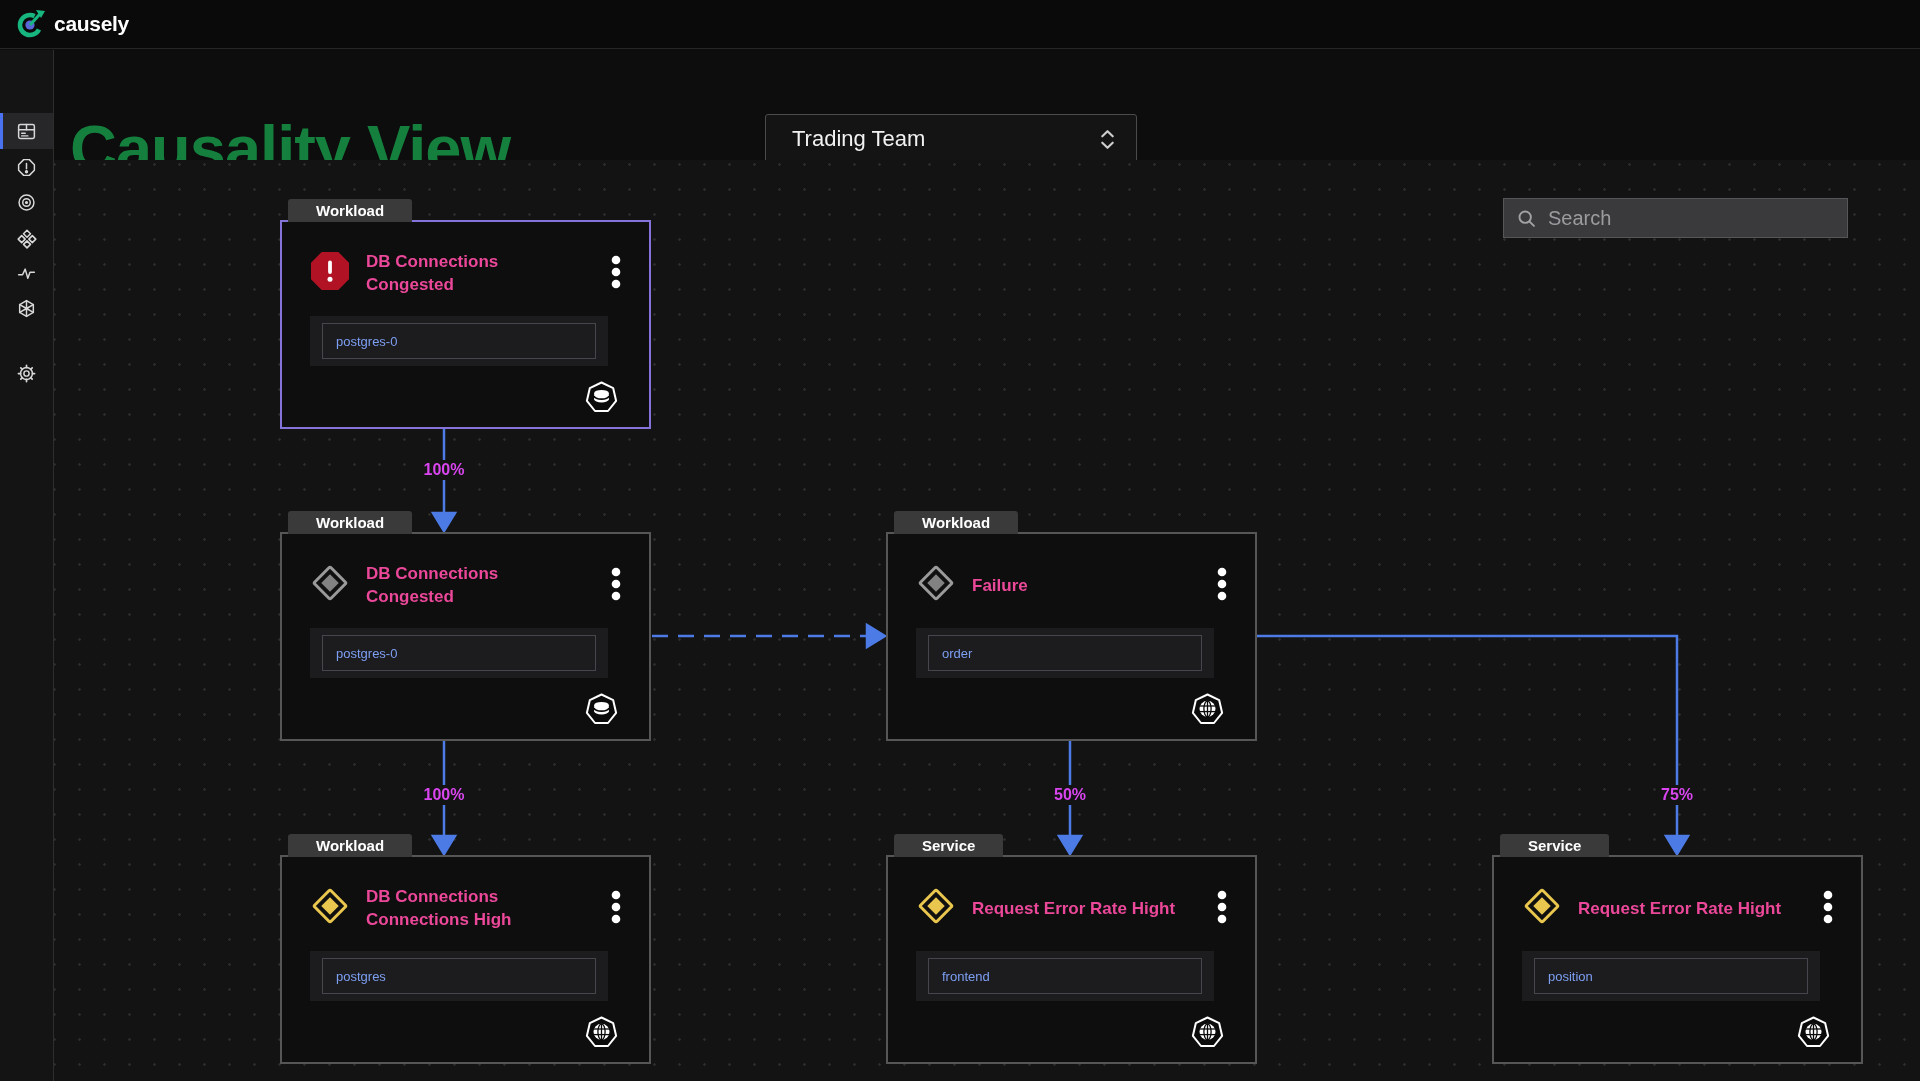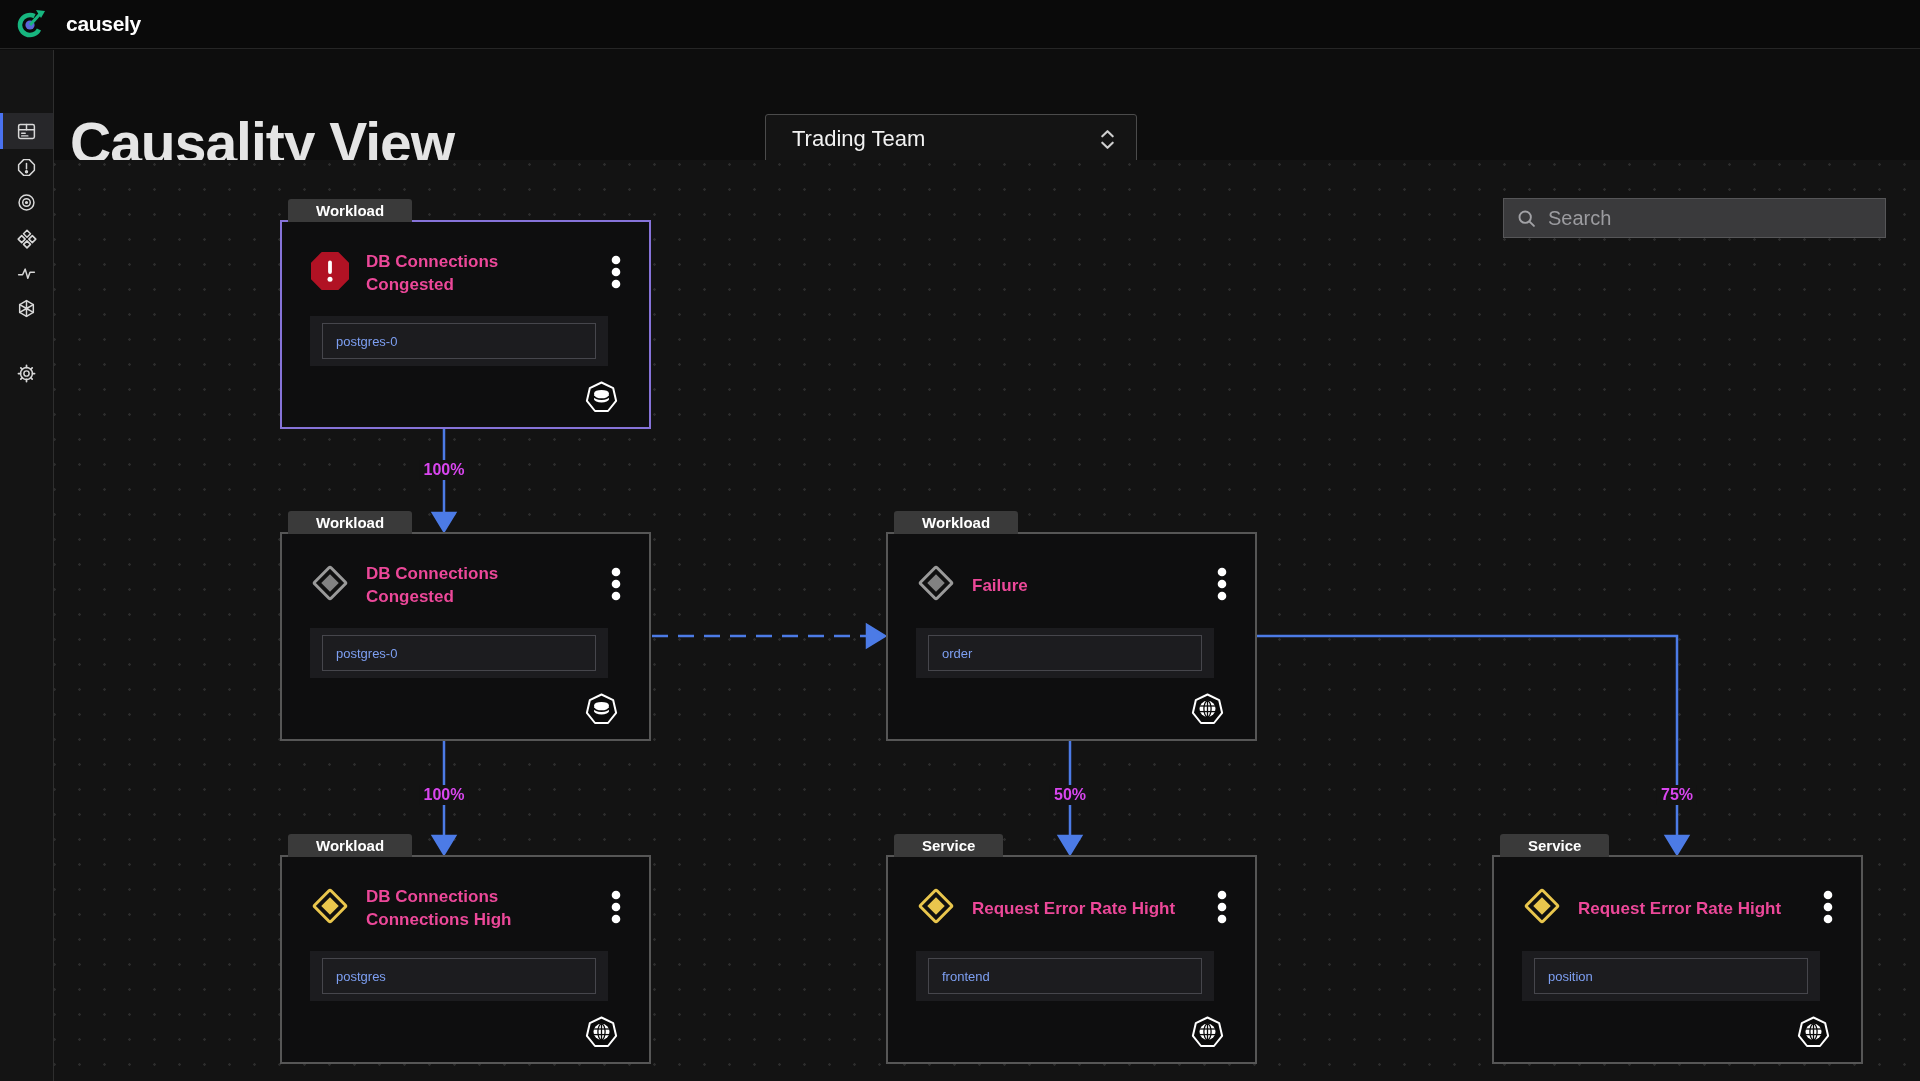--- a/index.html
+++ b/index.html
@@ -1,42 +1,42 @@
 <!DOCTYPE html>
 <html><head>
 <meta charset="utf-8">
 <style>
   html,body{margin:0;padding:0;background:#0d0d0d;font-family:"Liberation Sans",sans-serif;}
   #app{position:relative;width:1920px;height:1081px;background:#0d0d0d;overflow:hidden;}
 
   
   .topbar{position:absolute;left:0;top:0;width:1920px;height:49px;background:#0a0a0a;
     border-bottom:1px solid #262626;display:flex;align-items:center;padding-left:16px;box-sizing:border-box;}
-  .brand-text{color:#fff;font-size:21px;font-weight:700;margin-left:20px;letter-spacing:-0.3px;}
+  .brand-text{color:#fff;font-size:21px;font-weight:700;margin-left:8px;letter-spacing:-0.3px;}
 
   
   .sidebar{position:absolute;left:0;top:50px;width:54px;height:1031px;background:#141414;border-right:1px solid #2e2e2e;box-sizing:border-box;}
   .side-item{position:absolute;left:0;width:53px;height:36px;display:flex;align-items:center;justify-content:center;cursor:pointer;}
   .side-item.active{background:#27272a;box-shadow:inset 3px 0 0 #4a72f0;}
   .side-item svg{stroke:#d8d8d8;fill:none;stroke-width:1.7;stroke-linecap:round;stroke-linejoin:round;}
 
   
-  .page-title{position:absolute;left:70px;top:76px;color:#e5e5e5;font-size:57px;font-weight:800;letter-spacing:-1px;line-height:58px;}
+  .page-title{position:absolute;left:70px;top:76px;color:#15803d;font-size:65px;font-weight:800;letter-spacing:-1px;line-height:58px;}
   .team-select{position:absolute;left:765px;top:98px;width:372px;height:50px;background:#141414;
     border:1.5px solid #4b4b4b;border-radius:3px;display:flex;align-items:center;box-sizing:border-box;
     padding:0 20px 0 26px;cursor:pointer;margin-top:16px;}
   .team-select span{color:#f2f2f2;font-size:22px;flex:1;}
 
   
   .canvas{position:absolute;left:54px;top:160px;width:1866px;height:921px;background-color:#131313;
     background-image:radial-gradient(circle,#2c2c2c 1.1px,transparent 1.5px);
     background-size:25px 25px;background-position:13px 17px;}
   .edges-svg{position:absolute;left:0;top:0;pointer-events:none;}
 
-  .search-box{position:absolute;left:1449px;top:38px;width:383px;height:40px;background:#3a3a3c;
+  .search-box{position:absolute;left:1449px;top:38px;width:345px;height:40px;background:#3a3a3c;
     border:1px solid #565658;box-sizing:border-box;display:flex;align-items:center;padding:0 10px 0 12px;}
   .search-box input{flex:1;background:transparent;border:none;outline:none;color:#e8e8e8;font-size:20px;
     font-family:"Liberation Sans",sans-serif;margin-left:9px;}
   .search-box input::placeholder{color:#9c9ca0;}
 
   
   .node{position:absolute;width:371px;height:209px;background:#0e0e0f;border:2px solid #565656;box-sizing:border-box;cursor:pointer;}
   .node.critical{border-color:#8673d9;}
   .node-tag{position:absolute;top:-23px;left:-2px;height:23px;background:#3a3a3a;color:#fff;font-size:15px;
     font-weight:700;display:flex;align-items:center;padding:0 28px;border-radius:3px 3px 0 0;box-sizing:border-box;margin-left:8px;}

